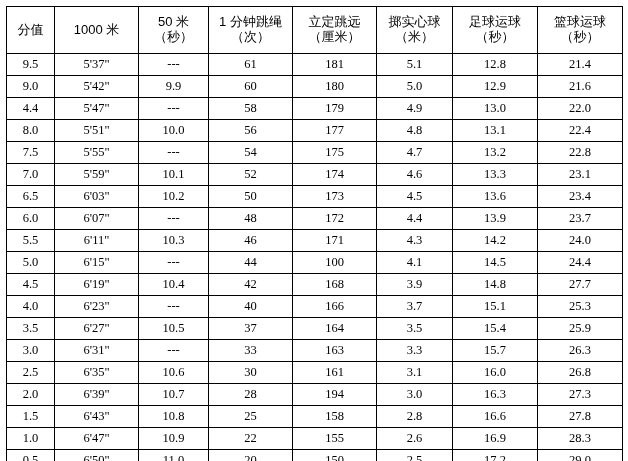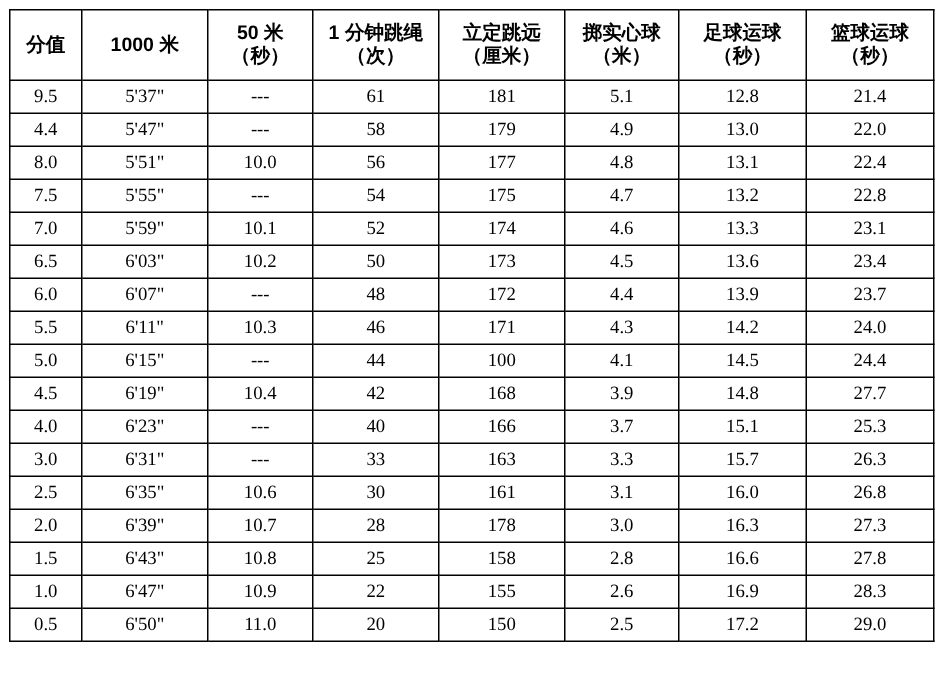--- a/index.html
+++ b/index.html
@@ -30,21 +30,21 @@
   table.score-table td {
     border: 1px solid #000000;
     text-align: center;
     vertical-align: middle;
     font-size: 12.5px;
     padding: 0;
     height: 21px;
     line-height: 1.15;
   }
   table.score-table thead th {
-    font-weight: bold;
+    font-weight: normal;
     font-size: 13px;
     height: 42px;
     padding: 2px 1px;
     font-family: "Liberation Sans", "DejaVu Sans", sans-serif;
   }
   thead th .hdr-line {
     display: block;
   }
   tbody td {
     font-family: "Liberation Serif", "DejaVu Serif", serif;
@@ -116,20 +116,30 @@
           <td>9.5</td>
           <td>5'37"</td>
           <td class="dash">---</td>
           <td>61</td>
           <td>181</td>
           <td>5.1</td>
           <td>12.8</td>
           <td>21.4</td>
         </tr>
         <tr>
+          <td>9.0</td>
+          <td>5'42"</td>
+          <td>9.9</td>
+          <td>60</td>
+          <td>180</td>
+          <td>5.0</td>
+          <td>12.9</td>
+          <td>21.6</td>
+        </tr>
+        <tr>
           <td>4.4</td>
           <td>5'47"</td>
           <td class="dash">---</td>
           <td>58</td>
           <td>179</td>
           <td>4.9</td>
           <td>13.0</td>
           <td>22.0</td>
         </tr>
         <tr>
@@ -216,20 +226,30 @@
           <td>4.0</td>
           <td>6'23"</td>
           <td class="dash">---</td>
           <td>40</td>
           <td>166</td>
           <td>3.7</td>
           <td>15.1</td>
           <td>25.3</td>
         </tr>
         <tr>
+          <td>3.5</td>
+          <td>6'27"</td>
+          <td>10.5</td>
+          <td>37</td>
+          <td>164</td>
+          <td>3.5</td>
+          <td>15.4</td>
+          <td>25.9</td>
+        </tr>
+        <tr>
           <td>3.0</td>
           <td>6'31"</td>
           <td class="dash">---</td>
           <td>33</td>
           <td>163</td>
           <td>3.3</td>
           <td>15.7</td>
           <td>26.3</td>
         </tr>
         <tr>
@@ -240,21 +260,21 @@
           <td>161</td>
           <td>3.1</td>
           <td>16.0</td>
           <td>26.8</td>
         </tr>
         <tr>
           <td>2.0</td>
           <td>6'39"</td>
           <td>10.7</td>
           <td>28</td>
-          <td>178</td>
+          <td>194</td>
           <td>3.0</td>
           <td>16.3</td>
           <td>27.3</td>
         </tr>
         <tr>
           <td>1.5</td>
           <td>6'43"</td>
           <td>10.8</td>
           <td>25</td>
           <td>158</td>

